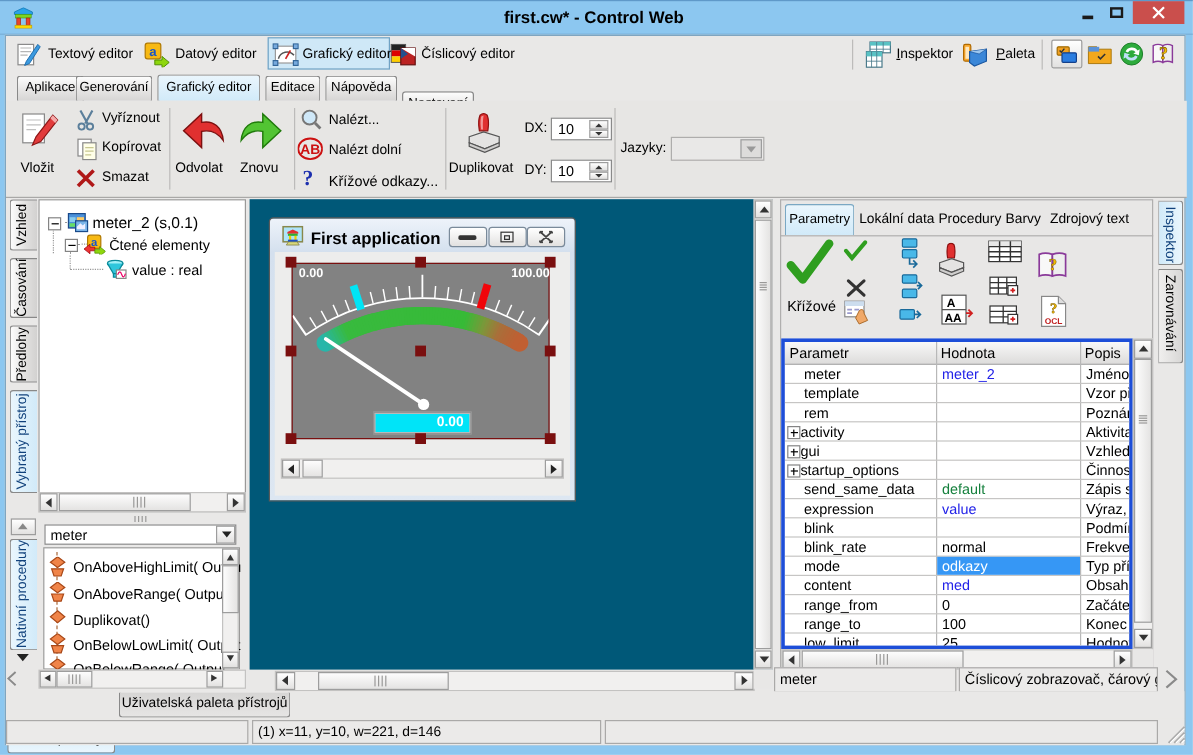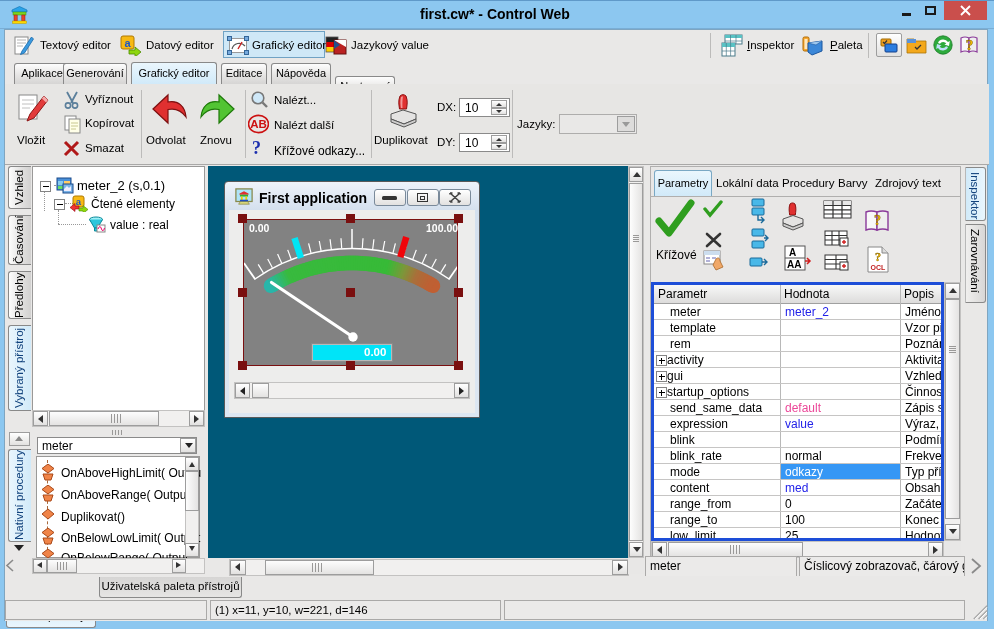--- a/index.html
+++ b/index.html
@@ -73,21 +73,21 @@
 <div class="tx" style="left:252px;top:39px;font-size:11.5px">Grafický editor</div>
 <svg class="ab" style="left:325px;top:36px" width="22" height="19" viewBox="0 0 22 19">
  <rect x="1" y="1" width="12" height="5" fill="#222"></rect>
     <rect x="1" y="6" width="12" height="5" fill="#d00"></rect>
     <rect x="1" y="11" width="12" height="5" fill="#ffce00"></rect>
  <rect x="1" y="1" width="12" height="15" fill="none" stroke="#555" stroke-width="0.8"></rect>
  <rect x="9" y="4" width="12" height="14" fill="#b22" stroke="#611"></rect>
  <path d="M9,4 h12 v7 z" fill="#fff"></path>
     <path d="M9,4 l6,5 -6,4 z" fill="#23508c"></path>
 </svg>
-<div class="tx" style="left:351px;top:39px;font-size:11.5px">Jazykový value</div>
+<div class="tx" style="left:351px;top:39px;font-size:11.5px">Číslicový editor</div>
 <div class="sep" style="left:710px;top:33px;height:25px"></div>
 <svg class="ab" style="left:721px;top:34px" width="22" height="23" viewBox="0 0 22 23">
  <rect x="4" y="1" width="17" height="9" fill="#fff" stroke="#4a7a8a"></rect>
     <rect x="4" y="1" width="17" height="3" fill="#59c2c4"></rect>
  <path d="M9.5,1v9 M15,1v9 M4,7h17" stroke="#4a7a8a" stroke-width="0.7"></path>
  <rect x="1" y="9" width="13" height="13" fill="#fff" stroke="#4a7a8a"></rect>
     <rect x="1" y="9" width="13" height="4" fill="#59c2c4"></rect>
  <path d="M5.3,9v13 M9.6,9v13 M1,17h13" stroke="#4a7a8a" stroke-width="0.7"></path>
 </svg>
 <div class="tx" style="left:747px;top:39px;font-size:11.5px"><span style="text-decoration:underline">I</span>nspektor</div>
@@ -170,21 +170,21 @@
 
 <svg class="ab" style="left:250px;top:90px" width="19" height="19" viewBox="0 0 19 19">
  <circle cx="8" cy="8" r="5.8" fill="#cfe8f8" stroke="#777" stroke-width="1.6"></circle>
  <path d="M12.5,12.5 L17,17" stroke="#777" stroke-width="2.4"></path>
 </svg>
 <div class="tx" style="left:274px;top:94px;font-size:11.5px">Nalézt...</div>
 <svg class="ab" style="left:248px;top:114px" width="21" height="20" viewBox="0 0 21 20">
  <ellipse cx="10.5" cy="10" rx="10" ry="8.6" fill="none" stroke="#cc1111" stroke-width="1.6"></ellipse>
  <text x="10.5" y="14.2" font-size="11.5" font-weight="bold" fill="#cc1111" text-anchor="middle" font-family="Liberation Sans">AB</text>
 </svg>
-<div class="tx" style="left:274px;top:119px;font-size:11.5px">Nalézt další</div>
+<div class="tx" style="left:274px;top:119px;font-size:11.5px">Nalézt dolní</div>
 <div class="tx" style="left:252px;top:138px;font-size:18px;font-weight:bold;color:#1c2fae;font-family:'Liberation Serif',serif">?</div>
 <div class="tx" style="left:274px;top:144px;font-size:12px">Křížové odkazy...</div>
 
 <svg class="ab" style="left:383px;top:93px" width="40" height="38" viewBox="0 0 40 38">
  <path d="M17,3 C15,8 16,12 16.5,16 L23.5,16 C24,12 25,8 23,3 C21,1.2 19,1.2 17,3 Z" fill="#e03030" stroke="#8d1010"></path>
  <path d="M18,4 C17,8 17.5,12 18,15 L19.5,15 C19.3,11 19.3,7 20,3.2 Z" fill="#f6b0b0" opacity="0.8"></path>
  <path d="M8,21 L20,17 L33,21 L33,26 L21,31 L8,26 Z" fill="#e4e3e2" stroke="#555"></path>
  <path d="M8,26 L21,31 L33,26 L33,29 L21,34 L8,29 Z" fill="#cfcecd" stroke="#555"></path>
 </svg>
 <div class="tx" style="left:374px;top:134px;font-size:11.5px">Duplikovat</div>
@@ -627,21 +627,21 @@
 <div class="tx" style="left:251px;top:84px">Vzhled přístroje</div>
 <div style="position:absolute;left:0;top:114px;width:293px;height:1px;background:#c6c5c4"></div>
 <div style="position:absolute;left:2px;top:102px;width:9px;height:9px;background:#fff;border:1px solid #848484">
       <div style="position:absolute;left:1.5px;top:3.5px;width:6px;height:1px;background:#000"></div>
       <div style="position:absolute;left:3.5px;top:1.5px;width:1px;height:6px;background:#000"></div>
     </div>
 <div class="tx" style="left:13px;top:100px">startup_options</div>
 <div class="tx" style="left:251px;top:100px">Činnost přístroje</div>
 <div style="position:absolute;left:0;top:130px;width:293px;height:1px;background:#c6c5c4"></div>
 <div class="tx" style="left:16px;top:116px">send_same_data</div>
-<div class="tx" style="left:131px;top:116px;color:#ec4899">default</div>
+<div class="tx" style="left:131px;top:116px;color:#15803d">default</div>
 <div class="tx" style="left:251px;top:116px">Zápis shodných</div>
 <div style="position:absolute;left:0;top:146px;width:293px;height:1px;background:#c6c5c4"></div>
 <div class="tx" style="left:16px;top:132px">expression</div>
 <div class="tx" style="left:131px;top:132px;color:#2222e8">value</div>
 <div class="tx" style="left:251px;top:132px">Výraz, který</div>
 <div style="position:absolute;left:0;top:162px;width:293px;height:1px;background:#c6c5c4"></div>
 <div class="tx" style="left:16px;top:148px">blink</div>
 <div class="tx" style="left:251px;top:148px">Podmínka blik</div>
 <div style="position:absolute;left:0;top:178px;width:293px;height:1px;background:#c6c5c4"></div>
 <div class="tx" style="left:16px;top:164px">blink_rate</div>

